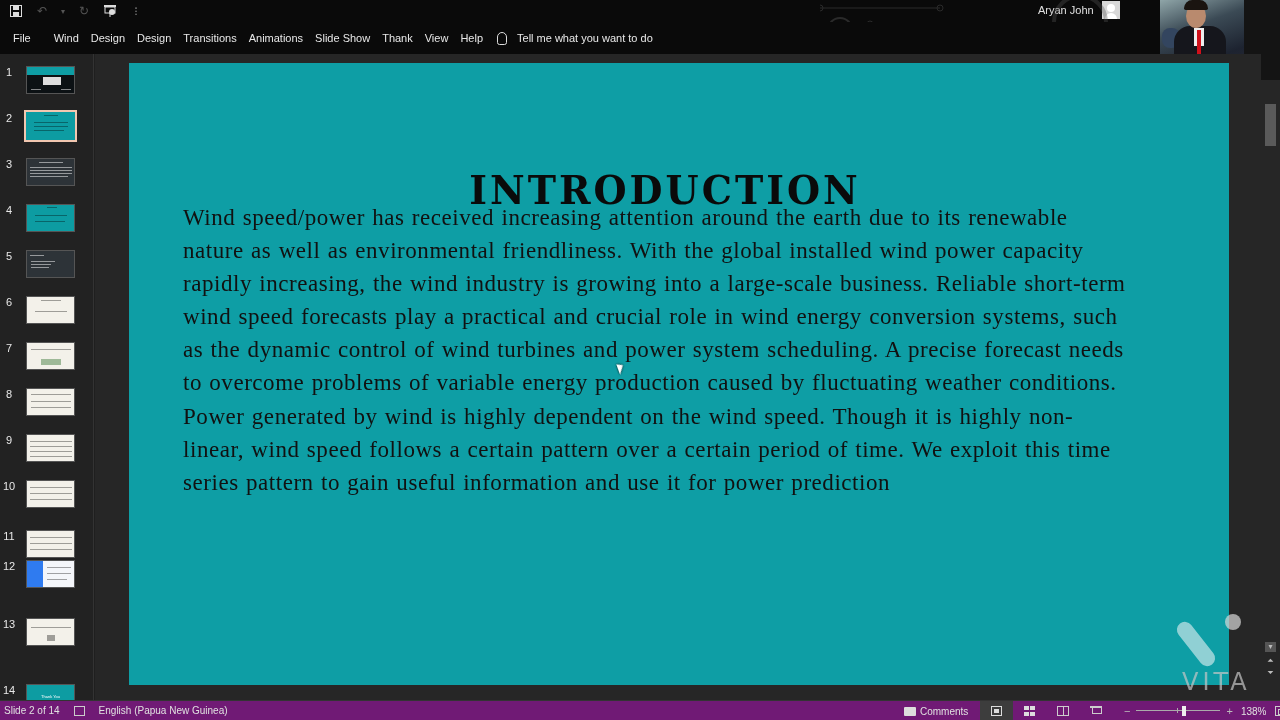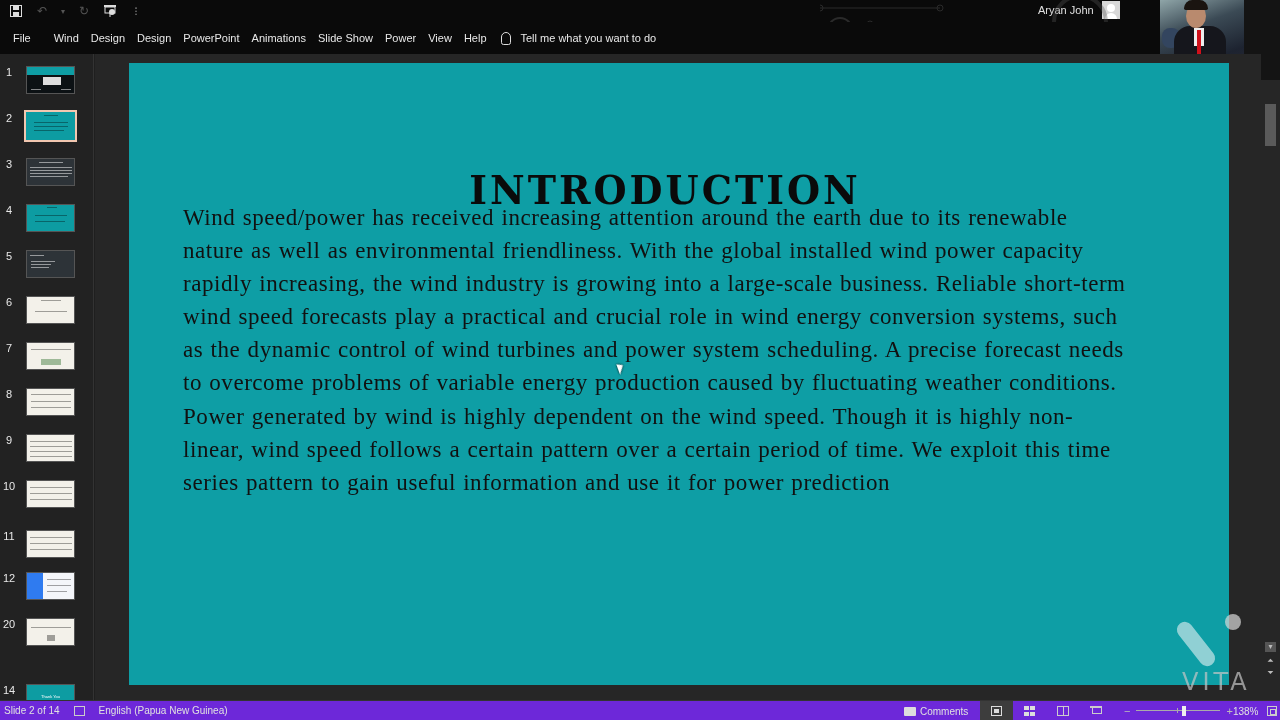--- a/index.html
+++ b/index.html
@@ -46,21 +46,21 @@
   .slide-title { position: absolute; left: 0; top: 104px; width: 1072px; text-align: center; font-family: "DejaVu Serif", "Liberation Serif", serif; font-weight: bold; font-size: 38px; letter-spacing: 3px; color: #0a0a0a; transform: scaleY(1.05); }
   .slide-body { position: absolute; left: 54px; top: 138px; width: 946px; font-family: Liberation Serif, serif; font-size: 23px; line-height: 33.1px; color: #111; letter-spacing: 0.55px; word-spacing: 1px; }
   .cursor { position: absolute; left: 489px; top: 300px; width: 0; height: 0; border-left: 6px solid #fff; border-top: 3px solid transparent; border-bottom: 8px solid transparent; transform: rotate(-20deg); filter: drop-shadow(0 0 1px #000); }
   .vscroll { position: absolute; left: 1261px; top: 80px; width: 19px; height: 620px; background: #262626; }
   .vscroll .thumbbar { position: absolute; left: 4px; top: 24px; width: 11px; height: 42px; background: #5a5a5a; }
   .vscroll .arr { position: absolute; left: 4px; width: 11px; height: 10px; font-size: 8px; color: #bbb; text-align: center; line-height: 10px; }
   .watermark { position: absolute; left: 1180px; top: 610px; width: 80px; height: 84px; pointer-events: none; opacity: 0.7; }
   .wm-bar { position: absolute; left: 8px; top: 8px; width: 16px; height: 52px; border-radius: 8px; background: #c8e6e8; transform: rotate(-38deg); transform-origin: center; }
   .wm-dot { position: absolute; left: 45px; top: 4px; width: 16px; height: 16px; border-radius: 50%; background: #d9d9d9; }
   .wm-text { position: absolute; left: 2px; top: 58px; font-size: 24px; letter-spacing: 4px; color: #c6c6c6; font-family: "DejaVu Sans", sans-serif; }
-  .statusbar { position: absolute; left: 0; top: 700px; width: 1280px; height: 20px; background: #6d28d9; border-top: 1px solid #333; font-size: 10px; color: #e0e0e0; display: flex; align-items: center; }
+  .statusbar { position: absolute; left: 0; top: 700px; width: 1280px; height: 20px; background: #701a75; border-top: 1px solid #333; font-size: 10px; color: #e0e0e0; display: flex; align-items: center; }
   .st-left { display: flex; align-items: center; height: 20px; }
   .st-left > * { margin-left: 4px; }
   .notes-ic { width: 11px; height: 10px; border: 1px solid #ccc; margin-left: 14px !important; margin-right: 10px; }
   .st-right { position: absolute; left: 900px; top: 0; height: 20px; display: flex; align-items: center; }
   .comments { display: flex; align-items: center; gap: 4px; margin-left: 4px; width: 76px; }
   .cm-ic { width: 12px; height: 9px; background: #ddd; border-radius: 1px; position: relative; }
   .view-btn { width: 33px; height: 20px; display: flex; align-items: center; justify-content: center; }
   .view-btn.active { background: #3d3d3d; }
   .vi-normal { width: 11px; height: 10px; border: 1px solid #ddd; background: linear-gradient(#ddd,#ddd) 2px 2px/5px 4px no-repeat; }
   .vi-sorter { width: 11px; height: 10px; background: conic-gradient(#ddd 0 0); background:
@@ -69,21 +69,21 @@
   .vi-reading { width: 12px; height: 10px; border: 1px solid #ccc; border-left-width: 1px; position: relative; }
   .vi-reading::after { content: ""; position: absolute; left: 5px; top: 0; width: 1px; height: 8px; background: #ccc; }
   .vi-show { width: 12px; height: 10px; border-top: 2px solid #ccc; position: relative; }
   .vi-show::after { content: ""; position: absolute; left: 2px; top: 0; width: 8px; height: 5px; border: 1px solid #ccc; border-top: none; }
   .zoom { display: flex; align-items: center; gap: 6px; margin-left: 12px; }
   .zoom .pm { font-size: 11px; color: #bbb; }
   .slider { width: 84px; height: 10px; position: relative; }
   .slider .track { position: absolute; left: 0; top: 4px; width: 84px; height: 1px; background: #aaa; }
   .slider .mid { position: absolute; left: 41px; top: 2px; width: 1px; height: 5px; background: #aaa; }
   .slider .knob { position: absolute; left: 46px; top: 0; width: 4px; height: 10px; background: #eee; }
-  .zoomval { width: 26px; }
+  .zoomval { margin-left: 8px; width: 26px; }
   .fit { width: 10px; height: 10px; border: 1px solid #ccc; margin-left: 8px; position: relative; }
   .fit::after { content: ""; position: absolute; left: 2px; top: 2px; width: 4px; height: 4px; border: 1px solid #ccc; }
 </style>
 </head>
 <body>
 
 <div class="titlebar">
   <div class="qat">
     <span class="ic">
       <svg width="12" height="12" viewBox="0 0 12 12">
@@ -124,24 +124,24 @@
   <circle cx="5" cy="48" r="2" fill="#666"></circle>
   <circle cx="260" cy="22" r="26" fill="none" stroke="#555" stroke-width="4"></circle>
 </svg>
 
 <div class="ribbon"></div>
 <div class="tabs">
   <span class="tab file">File</span>
   <span class="tab">Wind</span>
   <span class="tab">Design</span>
   <span class="tab">Design</span>
-  <span class="tab">PowerPoint</span>
+  <span class="tab">Transitions</span>
   <span class="tab">Animations</span>
   <span class="tab">Slide Show</span>
-  <span class="tab">Power</span>
+  <span class="tab">Thank</span>
   <span class="tab">View</span>
   <span class="tab">Help</span>
   <span class="tellme">
     <span class="bulb"></span>
     <span>Tell me what you want to do</span>
   </span>
 </div>
 
 <div class="side-strip"></div>
 <div class="webcam">
@@ -239,31 +239,31 @@
     </div>
   </div>
   <div class="thumb-row" style="top:476px">
     <span class="thumb-num">11</span>
     <div class="thumb t-light">
       <div class="ln" style="left:3px;top:6px;width:42px;"></div>
       <div class="ln" style="left:3px;top:12px;width:42px;"></div>
       <div class="ln" style="left:3px;top:18px;width:42px;"></div>
     </div>
   </div>
-  <div class="thumb-row" style="top:518px">
+  <div class="thumb-row" style="top:506px">
     <span class="thumb-num">12</span>
     <div class="thumb t-blue">
       <div style="position:absolute;left:0;top:0;width:16px;height:100%;background:#2f7bf0;"></div>
       <div class="ln" style="left:20px;top:6px;width:24px;"></div>
       <div class="ln" style="left:20px;top:12px;width:24px;"></div>
       <div class="ln" style="left:20px;top:18px;width:20px;"></div>
     </div>
   </div>
   <div class="thumb-row" style="top:564px">
-    <span class="thumb-num">20</span>
+    <span class="thumb-num">13</span>
     <div class="thumb t-light">
       <div class="ln" style="left:4px;top:8px;width:40px;"></div>
       <div class="ln" style="left:20px;top:16px;width:8px;height:6px;"></div>
     </div>
   </div>
   <div class="thumb-row" style="top:630px">
     <span class="thumb-num">14</span>
     <div class="thumb t-teal">
       <div style="position:absolute;left:0;top:9px;width:100%;text-align:center;font-size:4px;color:#fff;">Thank You</div>
     </div>

